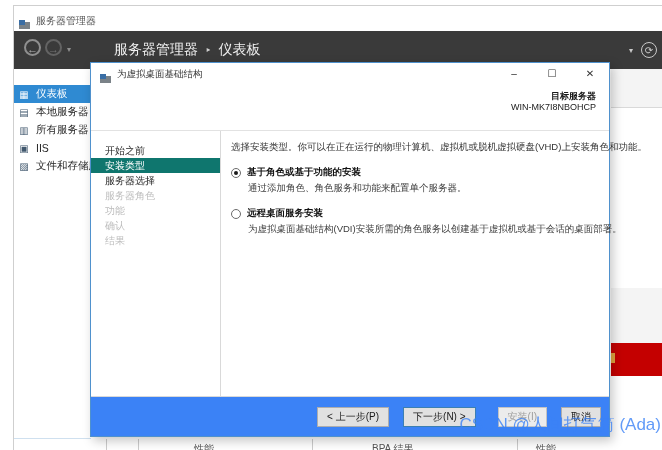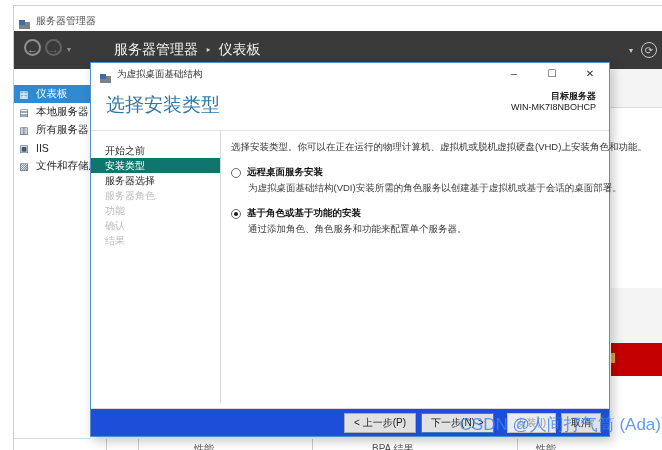--- a/index.html
+++ b/index.html
@@ -66,23 +66,23 @@
   .dlg-body { position: absolute; left: 130px; top: 68px; right: 0; bottom: 33px; padding: 10px 8px 16px 10px; }
   .desc { margin: 0 0 12px; font-size: 9.5px; color: #333; white-space: nowrap; }
   .opt-row { display: flex; align-items: center; gap: 6px; }
   .opt { margin-bottom: 12px; }
   .radio { width: 10px; height: 10px; border: 1px solid #6b6b6b; border-radius: 50%;
            background: #fff; position: relative; flex: none; }
   .radio.on::after { content: ""; position: absolute; left: 2px; top: 2px; width: 4px; height: 4px;
                      border-radius: 50%; background: #1a1a1a; }
   .opt-label { font-size: 9.5px; font-weight: bold; color: #111; }
   .opt-desc { margin: 3px 0 0 17px; font-size: 9.5px; color: #3c3c3c; white-space: nowrap; }
-  .dlg-ft { position: absolute; left: 0; right: 0; bottom: 0; height: 28px; background: #1d4ed8;
+  .dlg-ft { position: absolute; left: 0; right: 0; bottom: 0; height: 40px; background: #3b82f6;
             border-top: 1px solid #d9d9d9; display: flex; align-items: center;
-            justify-content: flex-end; gap: 5px; padding-right: 8px; }
+            justify-content: flex-end; gap: 14px; padding-right: 8px; }
   .btn { height: 20px; font-size: 10px; padding: 0 9px; background: #e1e1e1;
          border: 1px solid #adadad; color: #1a1a1a; font-family: inherit; }
   .btn.next { border-color: #3c7fb1; }
   .btn.install { margin-left: 8px; color: #9e9e9e; background: #ececec; border-color: #c3c3c3; }
   
   .watermark { position: absolute; right: 1px; top: 413px; z-index: 50; font-size: 17px;
                color: #3b82f6; opacity: .8; white-space: nowrap; }
 </style>
 </head>
 <body>
@@ -158,52 +158,51 @@
         </svg></span>
     <span class="txt" style="position:absolute;left:26px;top:5px;font-size:9.5px;color:#333;">为虚拟桌面基础结构</span>
     <div class="dlg-ctl">
       <span>–</span>
       <span>☐</span>
       <span>✕</span>
     </div>
   </div>
 
   <div class="dlg-hd">
-    <h1>选择安装类型</h1>
     <div class="dlg-target">
       <div class="lb">目标服务器</div>
       <div class="nm">WIN-MK7I8NBOHCP</div>
     </div>
   </div>
 
   <div class="dlg-nav">
     <div class="step">开始之前</div>
     <div class="step cur">安装类型</div>
     <div class="step">服务器选择</div>
     <div class="step dis">服务器角色</div>
     <div class="step dis">功能</div>
     <div class="step dis">确认</div>
     <div class="step dis">结果</div>
   </div>
 
   <div class="dlg-body">
     <p class="desc">选择安装类型。你可以在正在运行的物理计算机、虚拟机或脱机虚拟硬盘(VHD)上安装角色和功能。</p>
     <div class="opt">
       <div class="opt-row">
+        <span class="radio on"></span>
+        <span class="opt-label">基于角色或基于功能的安装</span>
+      </div>
+      <div class="opt-desc">通过添加角色、角色服务和功能来配置单个服务器。</div>
+    </div>
+    <div class="opt">
+      <div class="opt-row">
         <span class="radio"></span>
         <span class="opt-label">远程桌面服务安装</span>
       </div>
       <div class="opt-desc">为虚拟桌面基础结构(VDI)安装所需的角色服务以创建基于虚拟机或基于会话的桌面部署。</div>
-    </div>
-    <div class="opt">
-      <div class="opt-row">
-        <span class="radio on"></span>
-        <span class="opt-label">基于角色或基于功能的安装</span>
-      </div>
-      <div class="opt-desc">通过添加角色、角色服务和功能来配置单个服务器。</div>
     </div>
   </div>
 
   <div class="dlg-ft">
     <button class="btn">&lt; 上一步(P)</button>
     <button class="btn next">下一步(N) &gt;</button>
     <button class="btn install">安装(I)</button>
     <button class="btn">取消</button>
   </div>
 </div>

